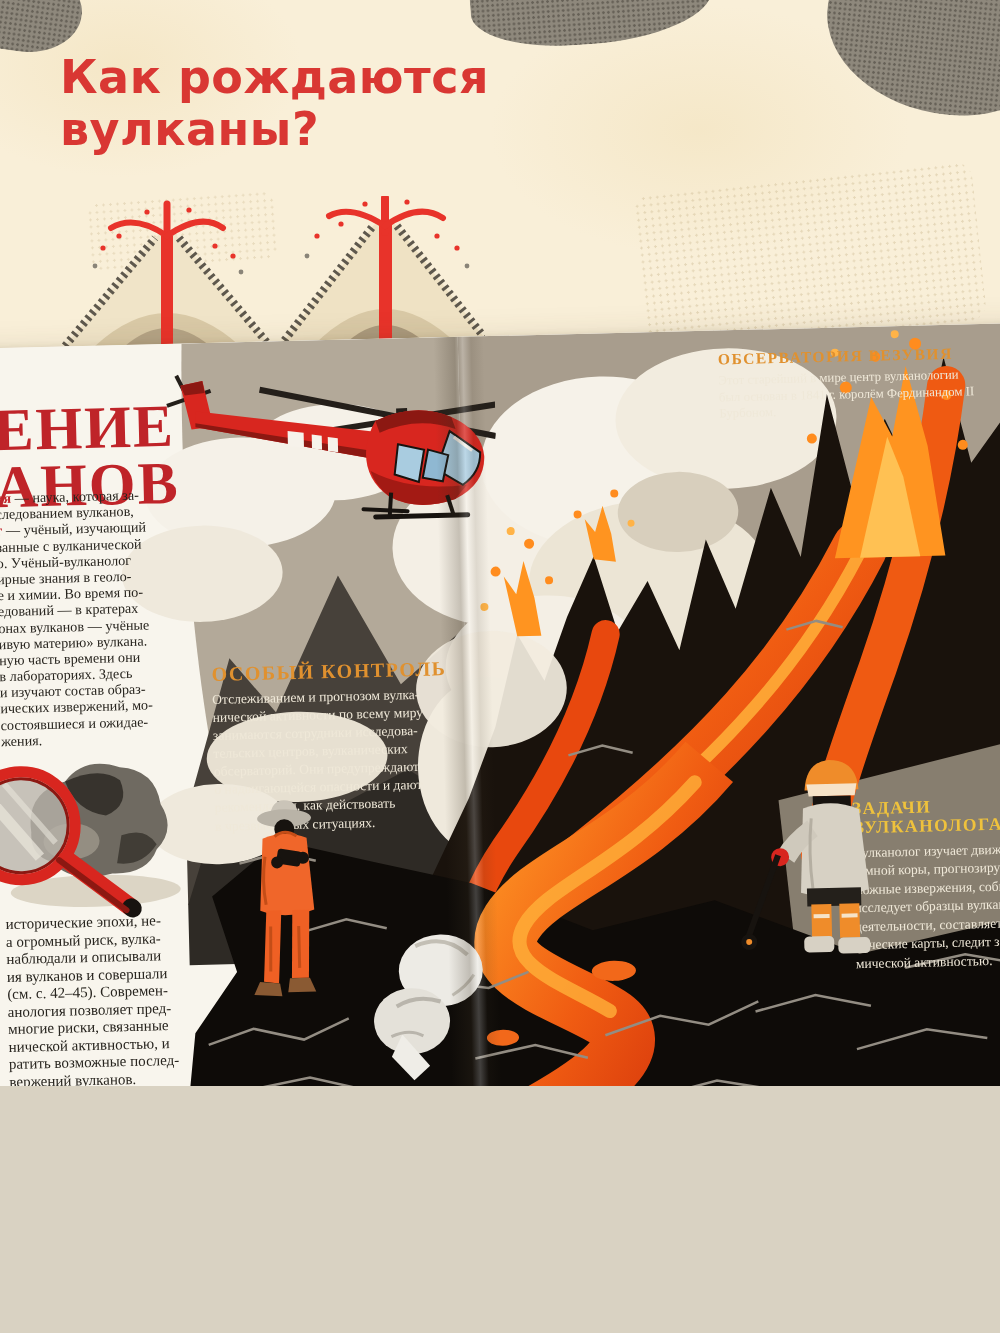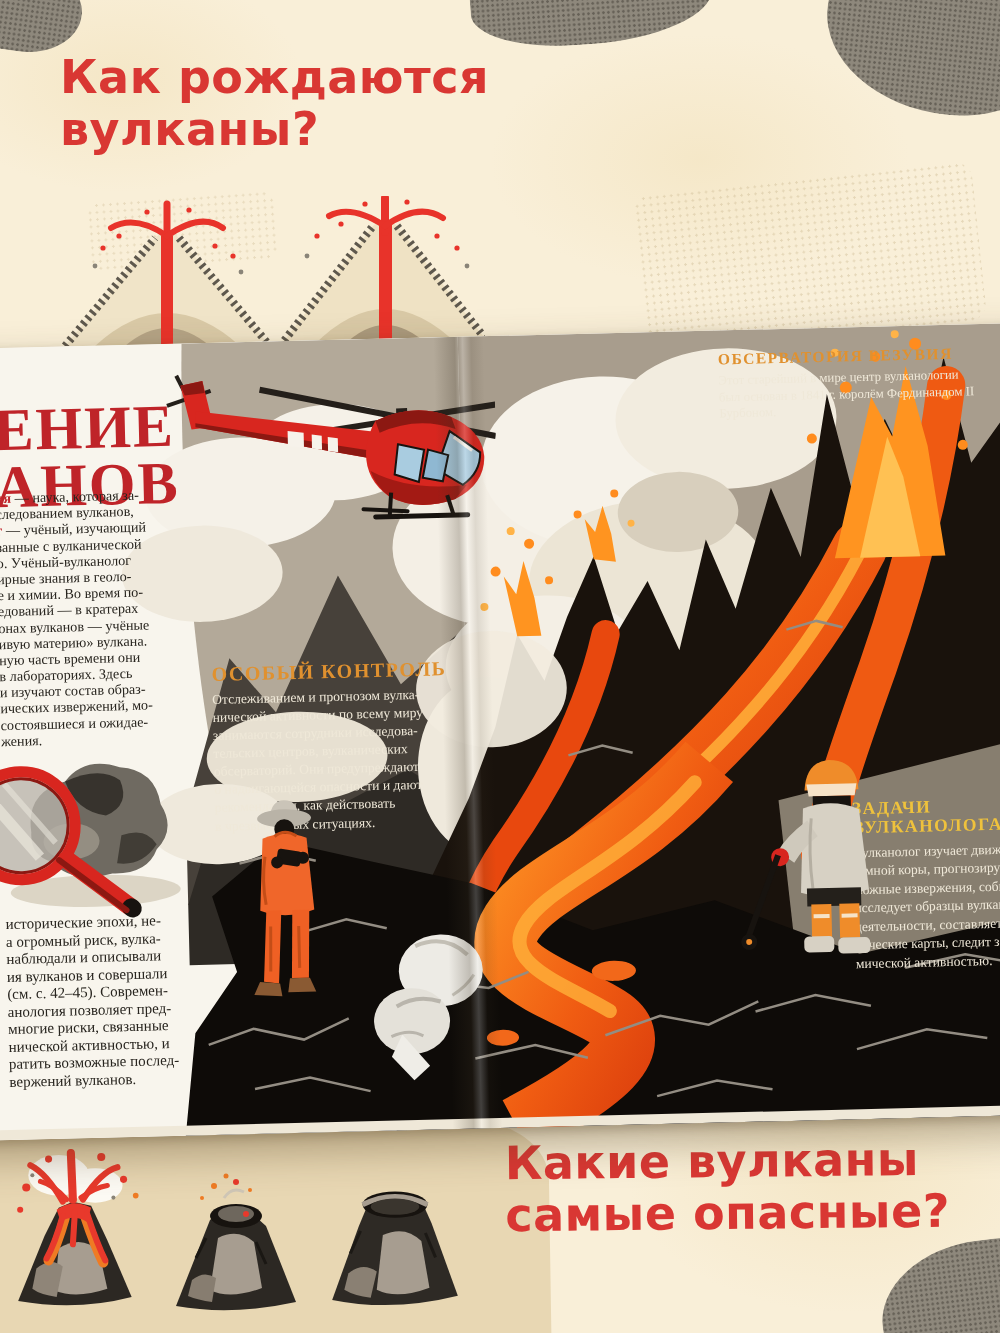--- a/index.html
+++ b/index.html
@@ -1,16 +1,16 @@
 <!DOCTYPE html>
 <html><head>
 <meta charset="utf-8">
 <style>
   html,body{margin:0;padding:0;background:#d9d2c2;}
-  .root{position:relative;width:1000px;height:1333px;overflow:hidden;margin:0 auto;
+  .root{position:relative;width:1000px;height:1086px;overflow:hidden;margin:0 auto;
         background:#f9efd8;
         background-image:
           radial-gradient(ellipse 260px 160px at 12% 6%, rgba(241,224,184,.55), transparent 70%),
           radial-gradient(ellipse 300px 180px at 70% 12%, rgba(241,224,184,.5), transparent 70%),
           radial-gradient(ellipse 320px 200px at 85% 88%, rgba(240,222,181,.5), transparent 70%);
         font-family:"Liberation Serif", serif;}
   .halftone{position:absolute;z-index:0;background-image:radial-gradient(#d6c5a0 1.2px, transparent 1.4px);background-size:7px 7px;opacity:.55;border-radius:18px;}
   .h1{left:640px;top:178px;width:340px;height:160px;transform:rotate(-6deg);}
   .h2{left:88px;top:196px;width:190px;height:70px;transform:rotate(-4deg);opacity:.45;}
   .deco{position:absolute;left:55px;top:196px;width:430px;height:150px;z-index:1;}

